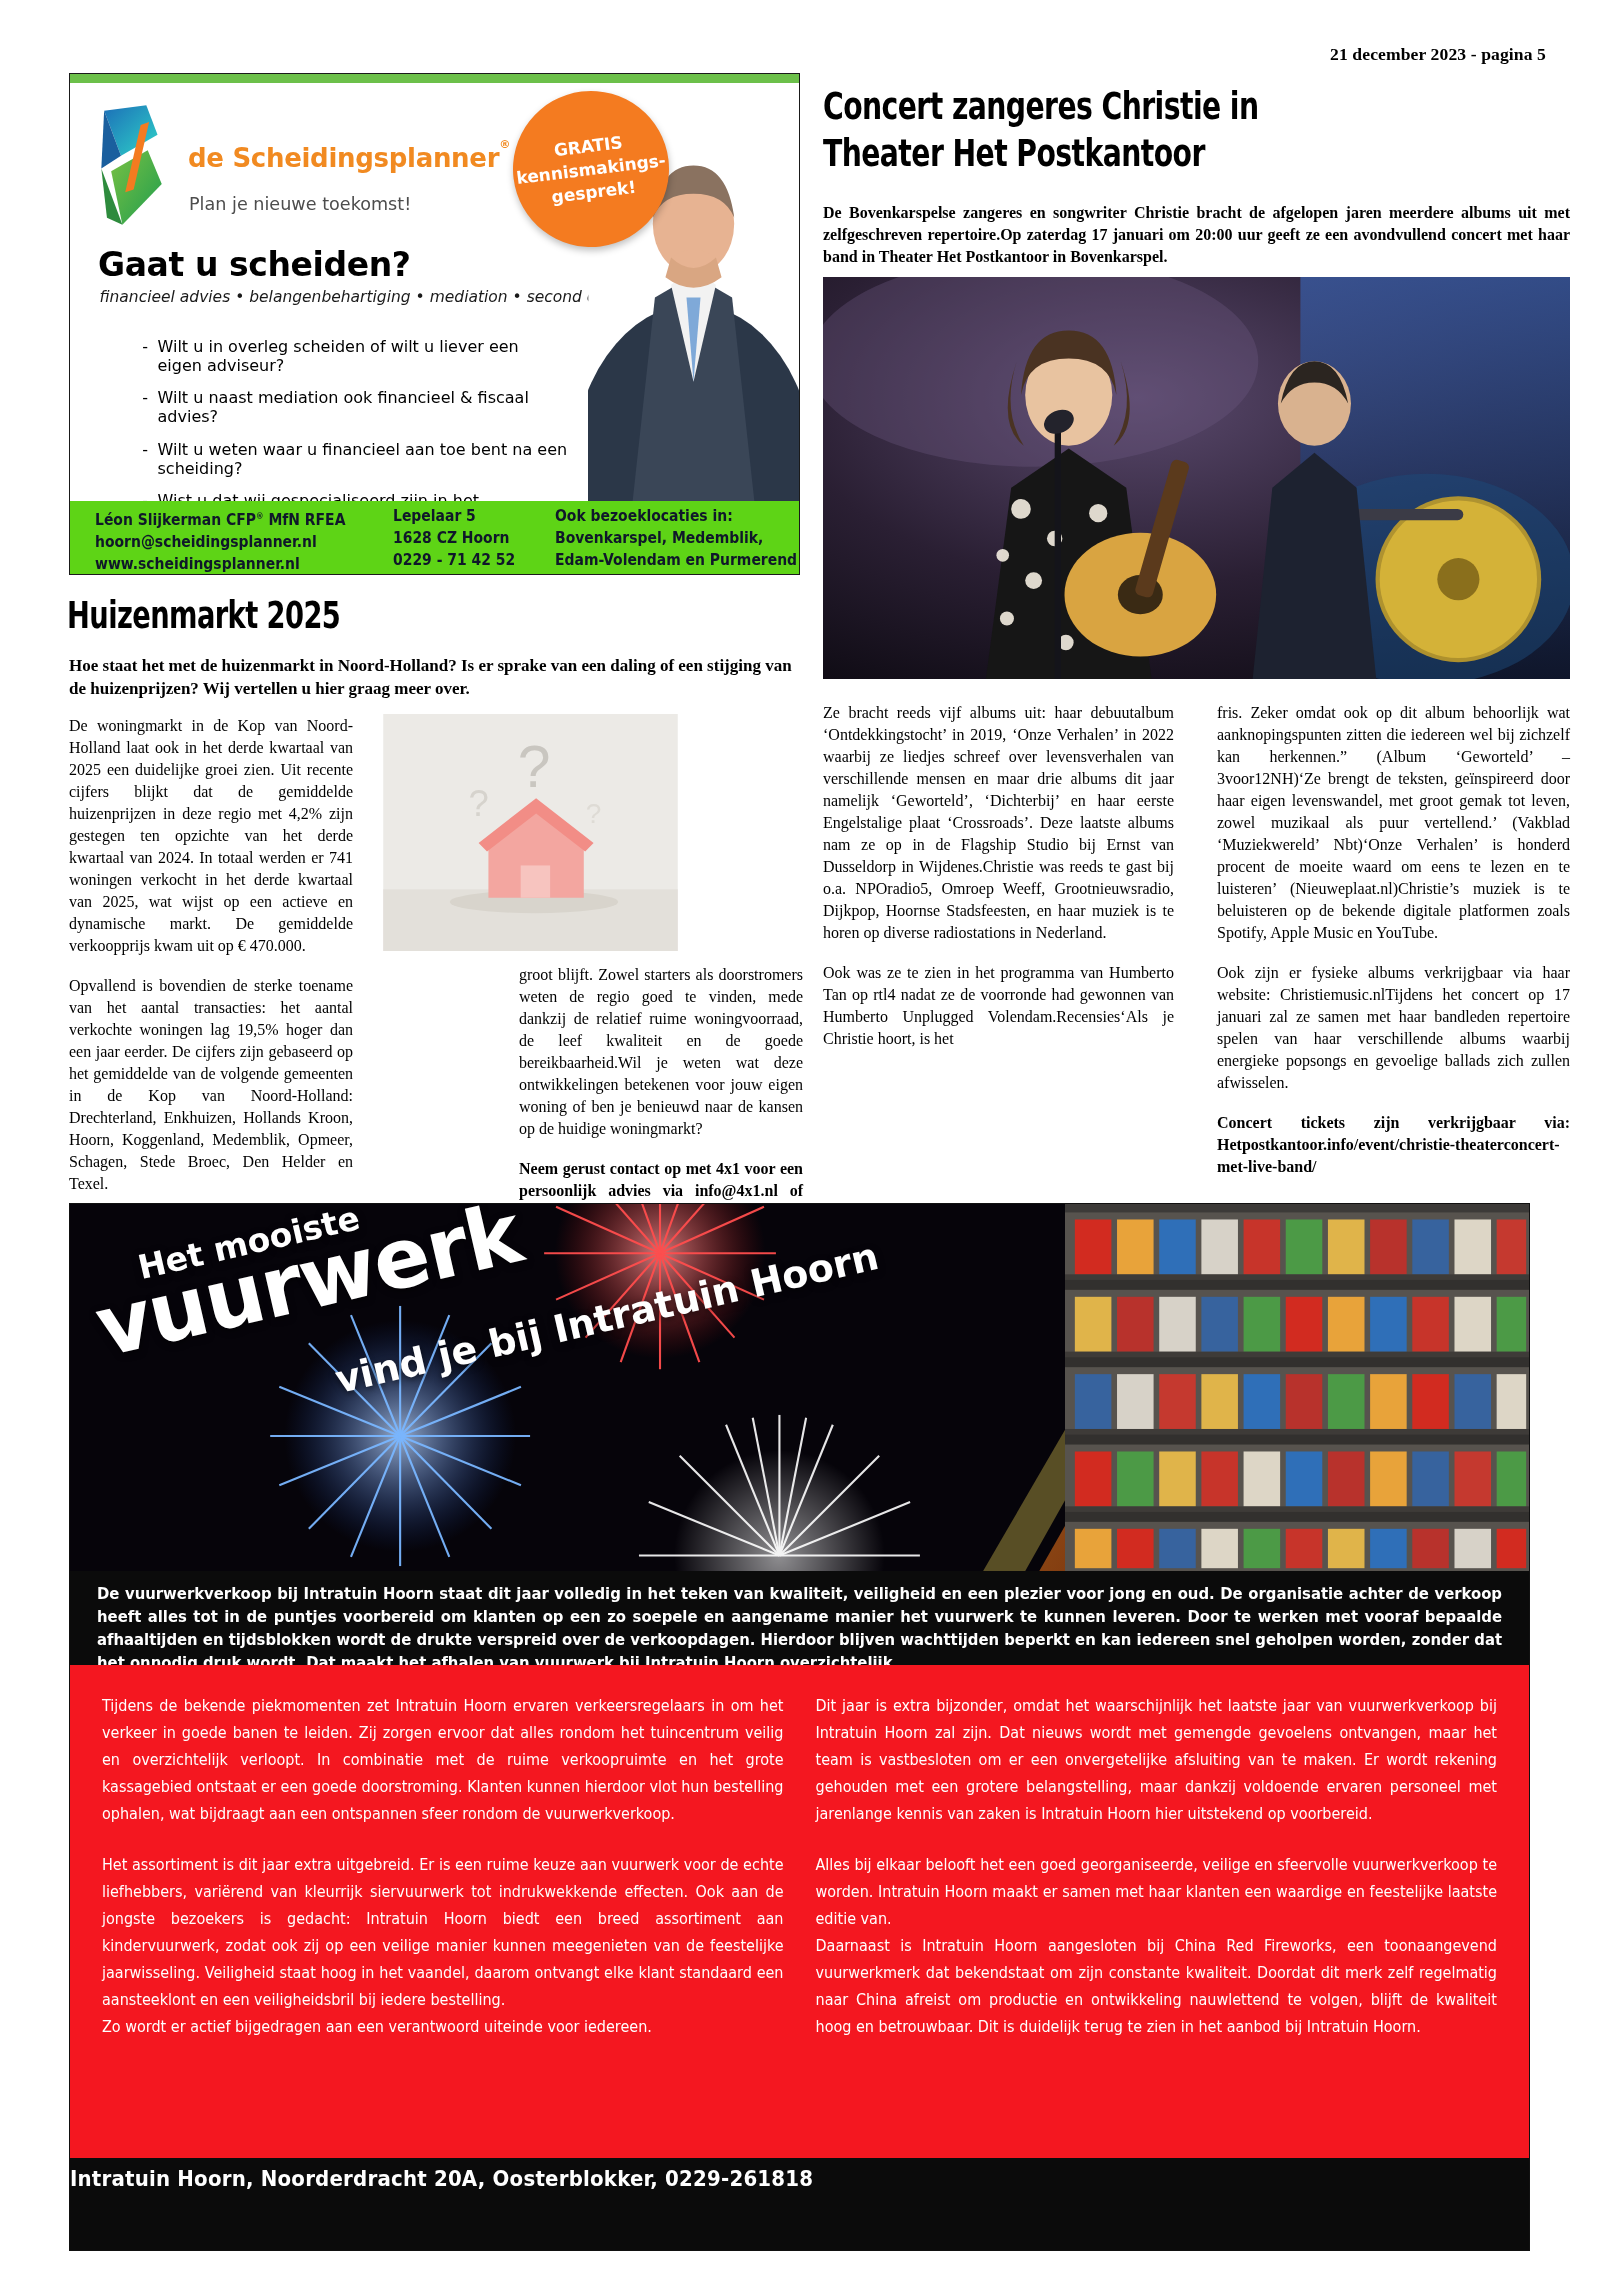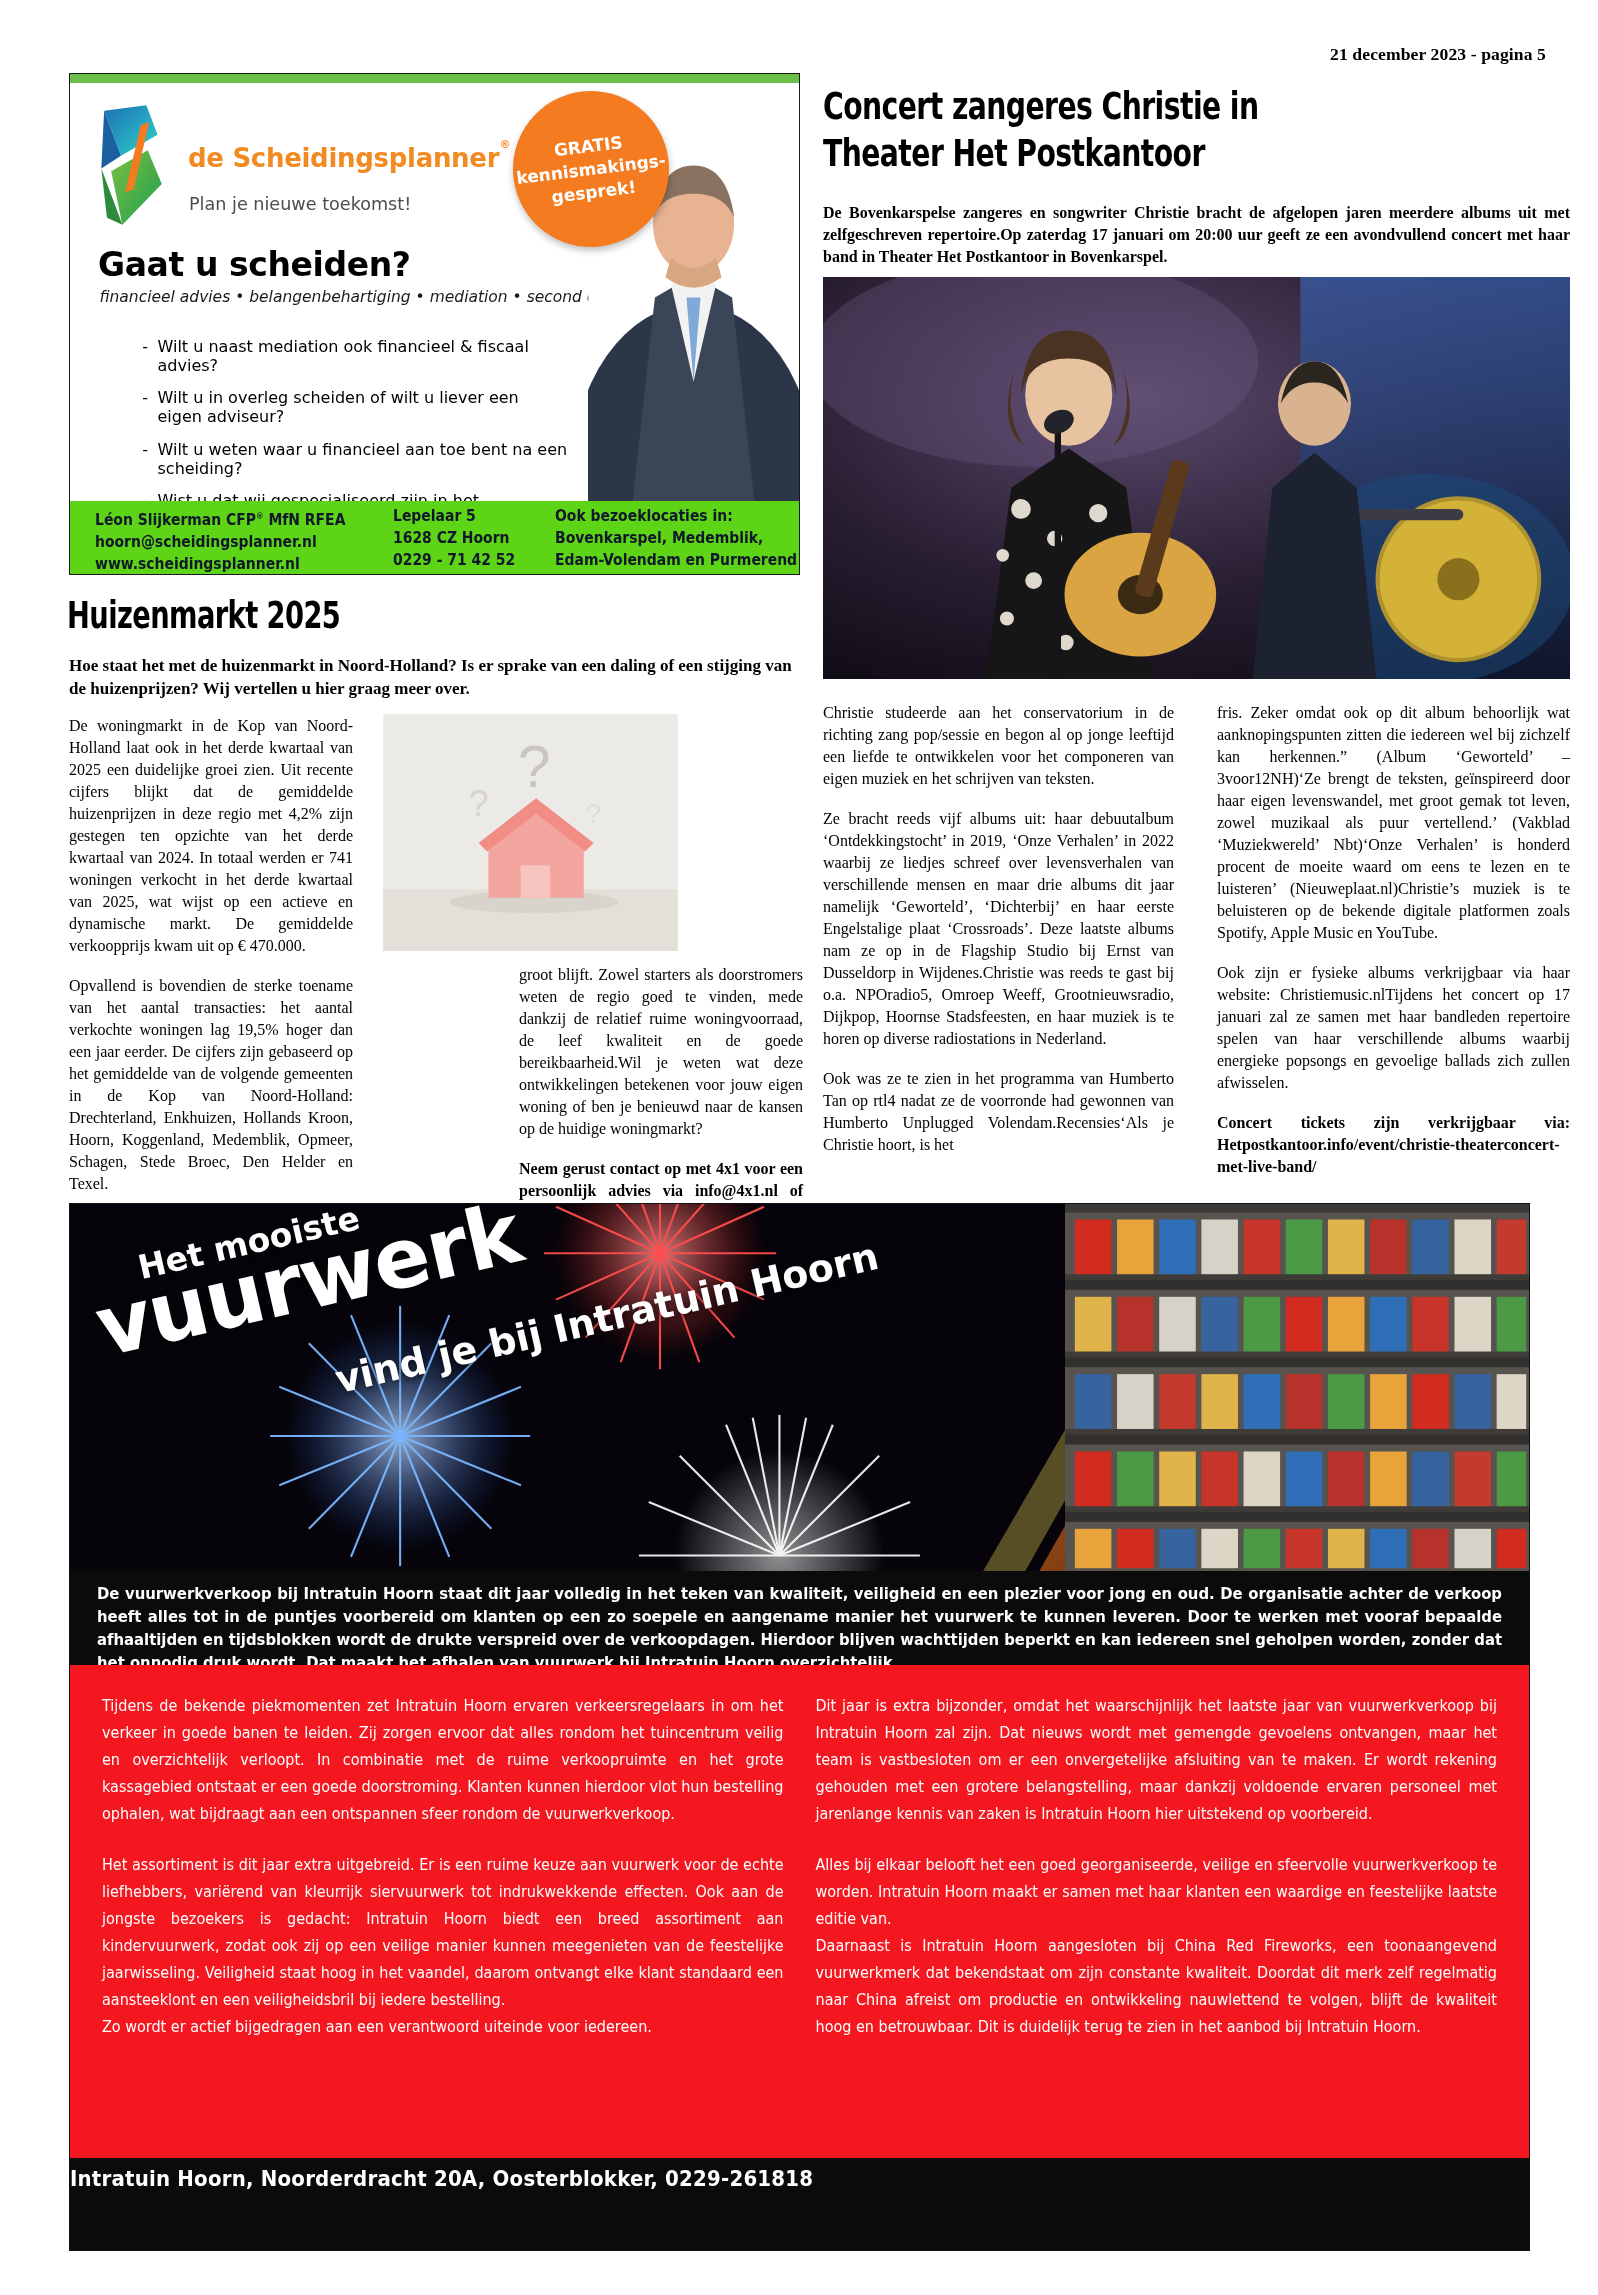--- a/index.html
+++ b/index.html
@@ -355,22 +355,22 @@
       <path d="M92 186 q10 -74 58 -74 q48 0 58 74 q-14 -34 -58 -34 q-44 0 -58 34 Z" fill="#8a7260"></path>
       <ellipse cx="150" cy="252" rx="32" ry="20" fill="#e7b392"></ellipse>
       <path d="M118 243 q32 30 64 0 l8 28 q-40 30 -80 0 Z" fill="#d9a682"></path>
     </svg>
   </div>
 
   <div class="ad-sp-h1">Gaat u scheiden?</div>
   <div class="ad-sp-sub">financieel advies • belangenbehartiging • mediation • second opinion</div>
 
   <ul class="ad-sp-list">
+    <li>Wilt u in overleg scheiden of wilt u liever een eigen adviseur?</li>
     <li>Wilt u naast mediation ook financieel &amp; fiscaal advies?</li>
-    <li>Wilt u in overleg scheiden of wilt u liever een eigen adviseur?</li>
     <li>Wilt u weten waar u financieel aan toe bent na een scheiding?</li>
     <li>Wist u dat wij gespecialiseerd zijn in het begeleiden van ondernemers en complexe scheidingen?</li>
     <li>Wilt u een gedegen ouderschapsplan onder begeleiding van een coach?</li>
   </ul>
 
   <div class="ad-sp-contact">
     <div class="cc c1">
       <div><span>Léon Slijkerman CFP</span><sup>®</sup><span> MfN RFEA</span></div>
       <div>hoorn@scheidingsplanner.nl</div>
       <div>www.scheidingsplanner.nl</div>
@@ -470,21 +470,20 @@
     <ellipse cx="452" cy="452" rx="108" ry="88" fill="#d9a441"></ellipse>
     <ellipse cx="452" cy="452" rx="32" ry="28" fill="#3a2a14"></ellipse>
     <rect x="470" y="258" width="26" height="200" rx="8" fill="#5b3a1c" transform="rotate(16 483 358)"></rect>
 
     <rect x="330" y="214" width="9" height="358" fill="#14141a"></rect>
     <ellipse cx="336" cy="206" rx="22" ry="16" fill="#23232c" transform="rotate(-24 336 206)"></ellipse>
   </svg>
 </div>
 
 <div class="col-text chr-c1">
-  <p>Christie studeerde aan het conservatorium in de richting zang pop/sessie en begon al op jonge leeftijd een liefde te ontwikkelen voor het componeren van eigen muziek en het schrijven van teksten.</p>
   <p>Ze bracht reeds vijf albums uit: haar debuutalbum ‘Ontdekkingstocht’ in 2019, ‘Onze Verhalen’ in 2022 waarbij ze liedjes schreef over levensverhalen van verschillende mensen en maar drie albums dit jaar namelijk ‘Geworteld’, ‘Dichterbij’ en haar eerste Engelstalige plaat ‘Crossroads’. Deze laatste albums nam ze op in de Flagship Studio bij Ernst van Dusseldorp in Wijdenes.Christie was reeds te gast bij o.a. NPOradio5, Omroep Weeff, Grootnieuwsradio, Dijkpop, Hoornse Stadsfeesten, en haar muziek is te horen op diverse radiostations in Nederland.</p>
   <p>Ook was ze te zien in het programma van Humberto Tan op rtl4 nadat ze de voorronde had gewonnen van Humberto Unplugged Volendam.Recensies‘Als je Christie hoort, is het</p>
 </div>
 
 <div class="col-text chr-c2">
   <p>fris. Zeker omdat ook op dit album behoorlijk wat aanknopingspunten zitten die iedereen wel bij zichzelf kan herkennen.” (Album ‘Geworteld’ – 3voor12NH)‘Ze brengt de teksten, geïnspireerd door haar eigen levenswandel, met groot gemak tot leven, zowel muzikaal als puur vertellend.’ (Vakblad ‘Muziekwereld’ Nbt)‘Onze Verhalen’ is honderd procent de moeite waard om eens te lezen en te luisteren’ (Nieuweplaat.nl)Christie’s muziek is te beluisteren op de bekende digitale platformen zoals Spotify, Apple Music en YouTube.</p>
   <p>Ook zijn er fysieke albums verkrijgbaar via haar website: Christiemusic.nlTijdens het concert op 17 januari zal ze samen met haar bandleden repertoire spelen van haar verschillende albums waarbij energieke popsongs en gevoelige ballads zich zullen afwisselen.</p>
   <p class="bold tight">Concert tickets zijn verkrijgbaar via: Hetpostkantoor.info/event/christie-theaterconcert-met-live-band/</p>
 </div>
 

